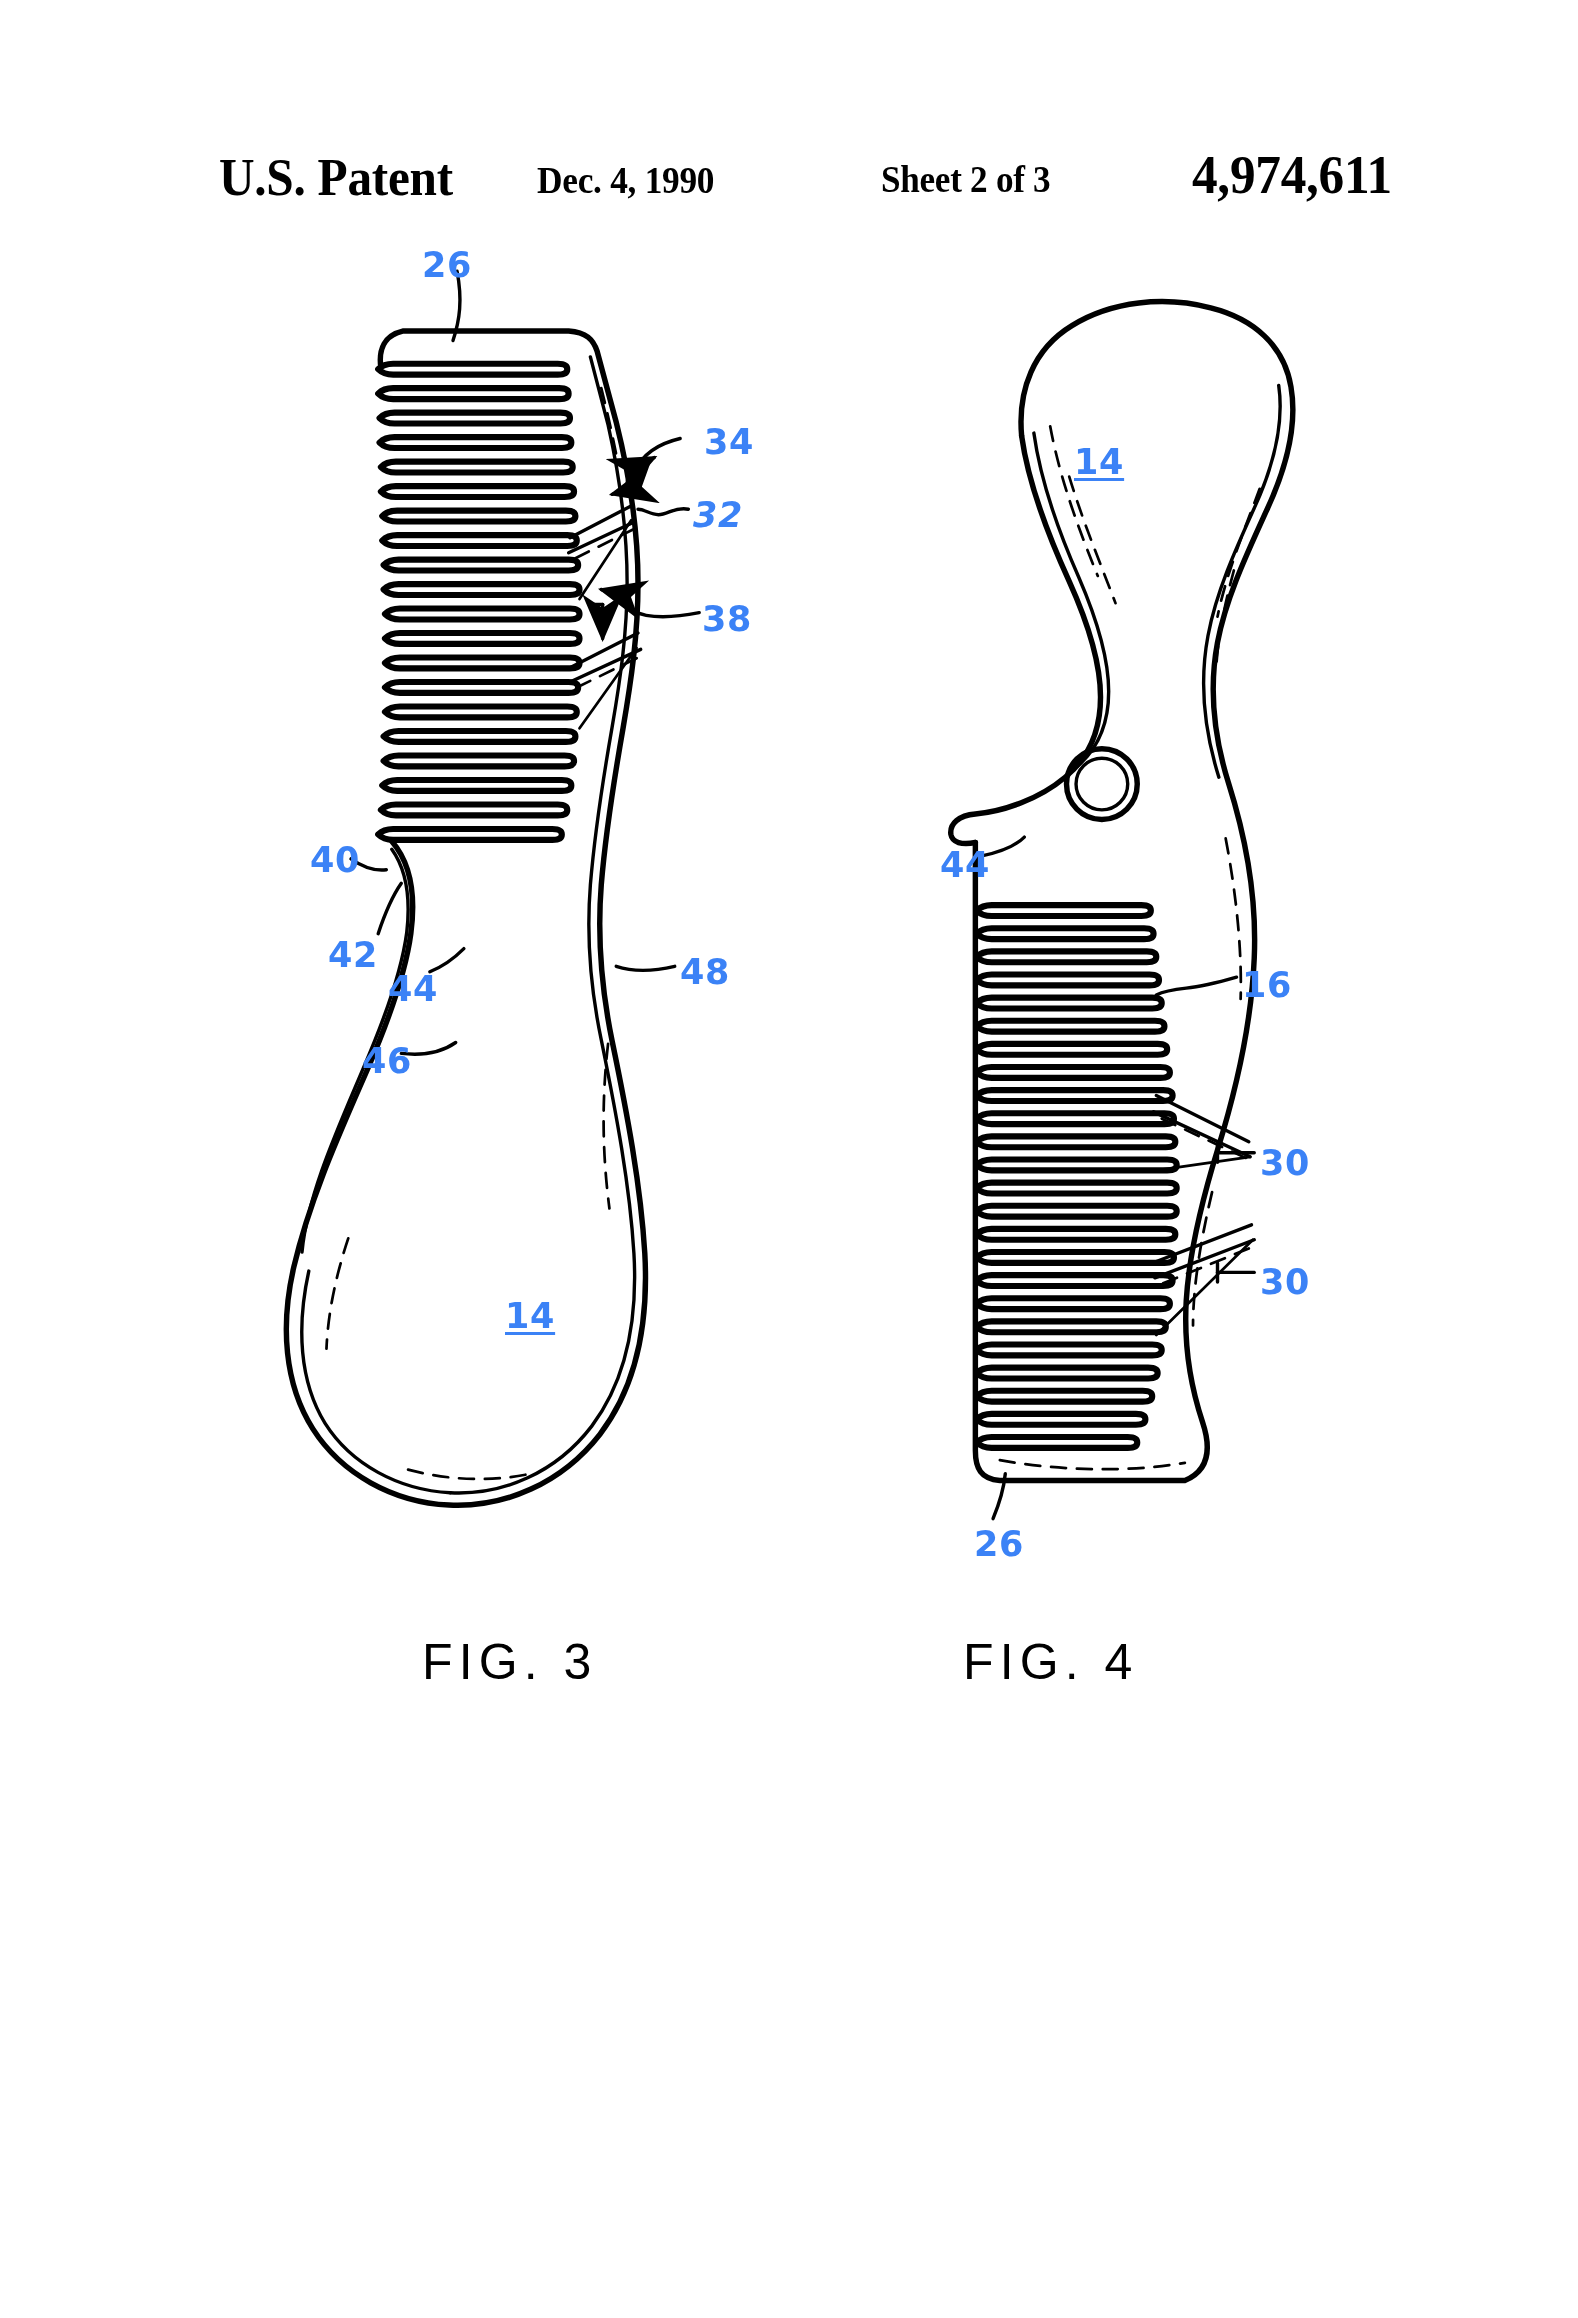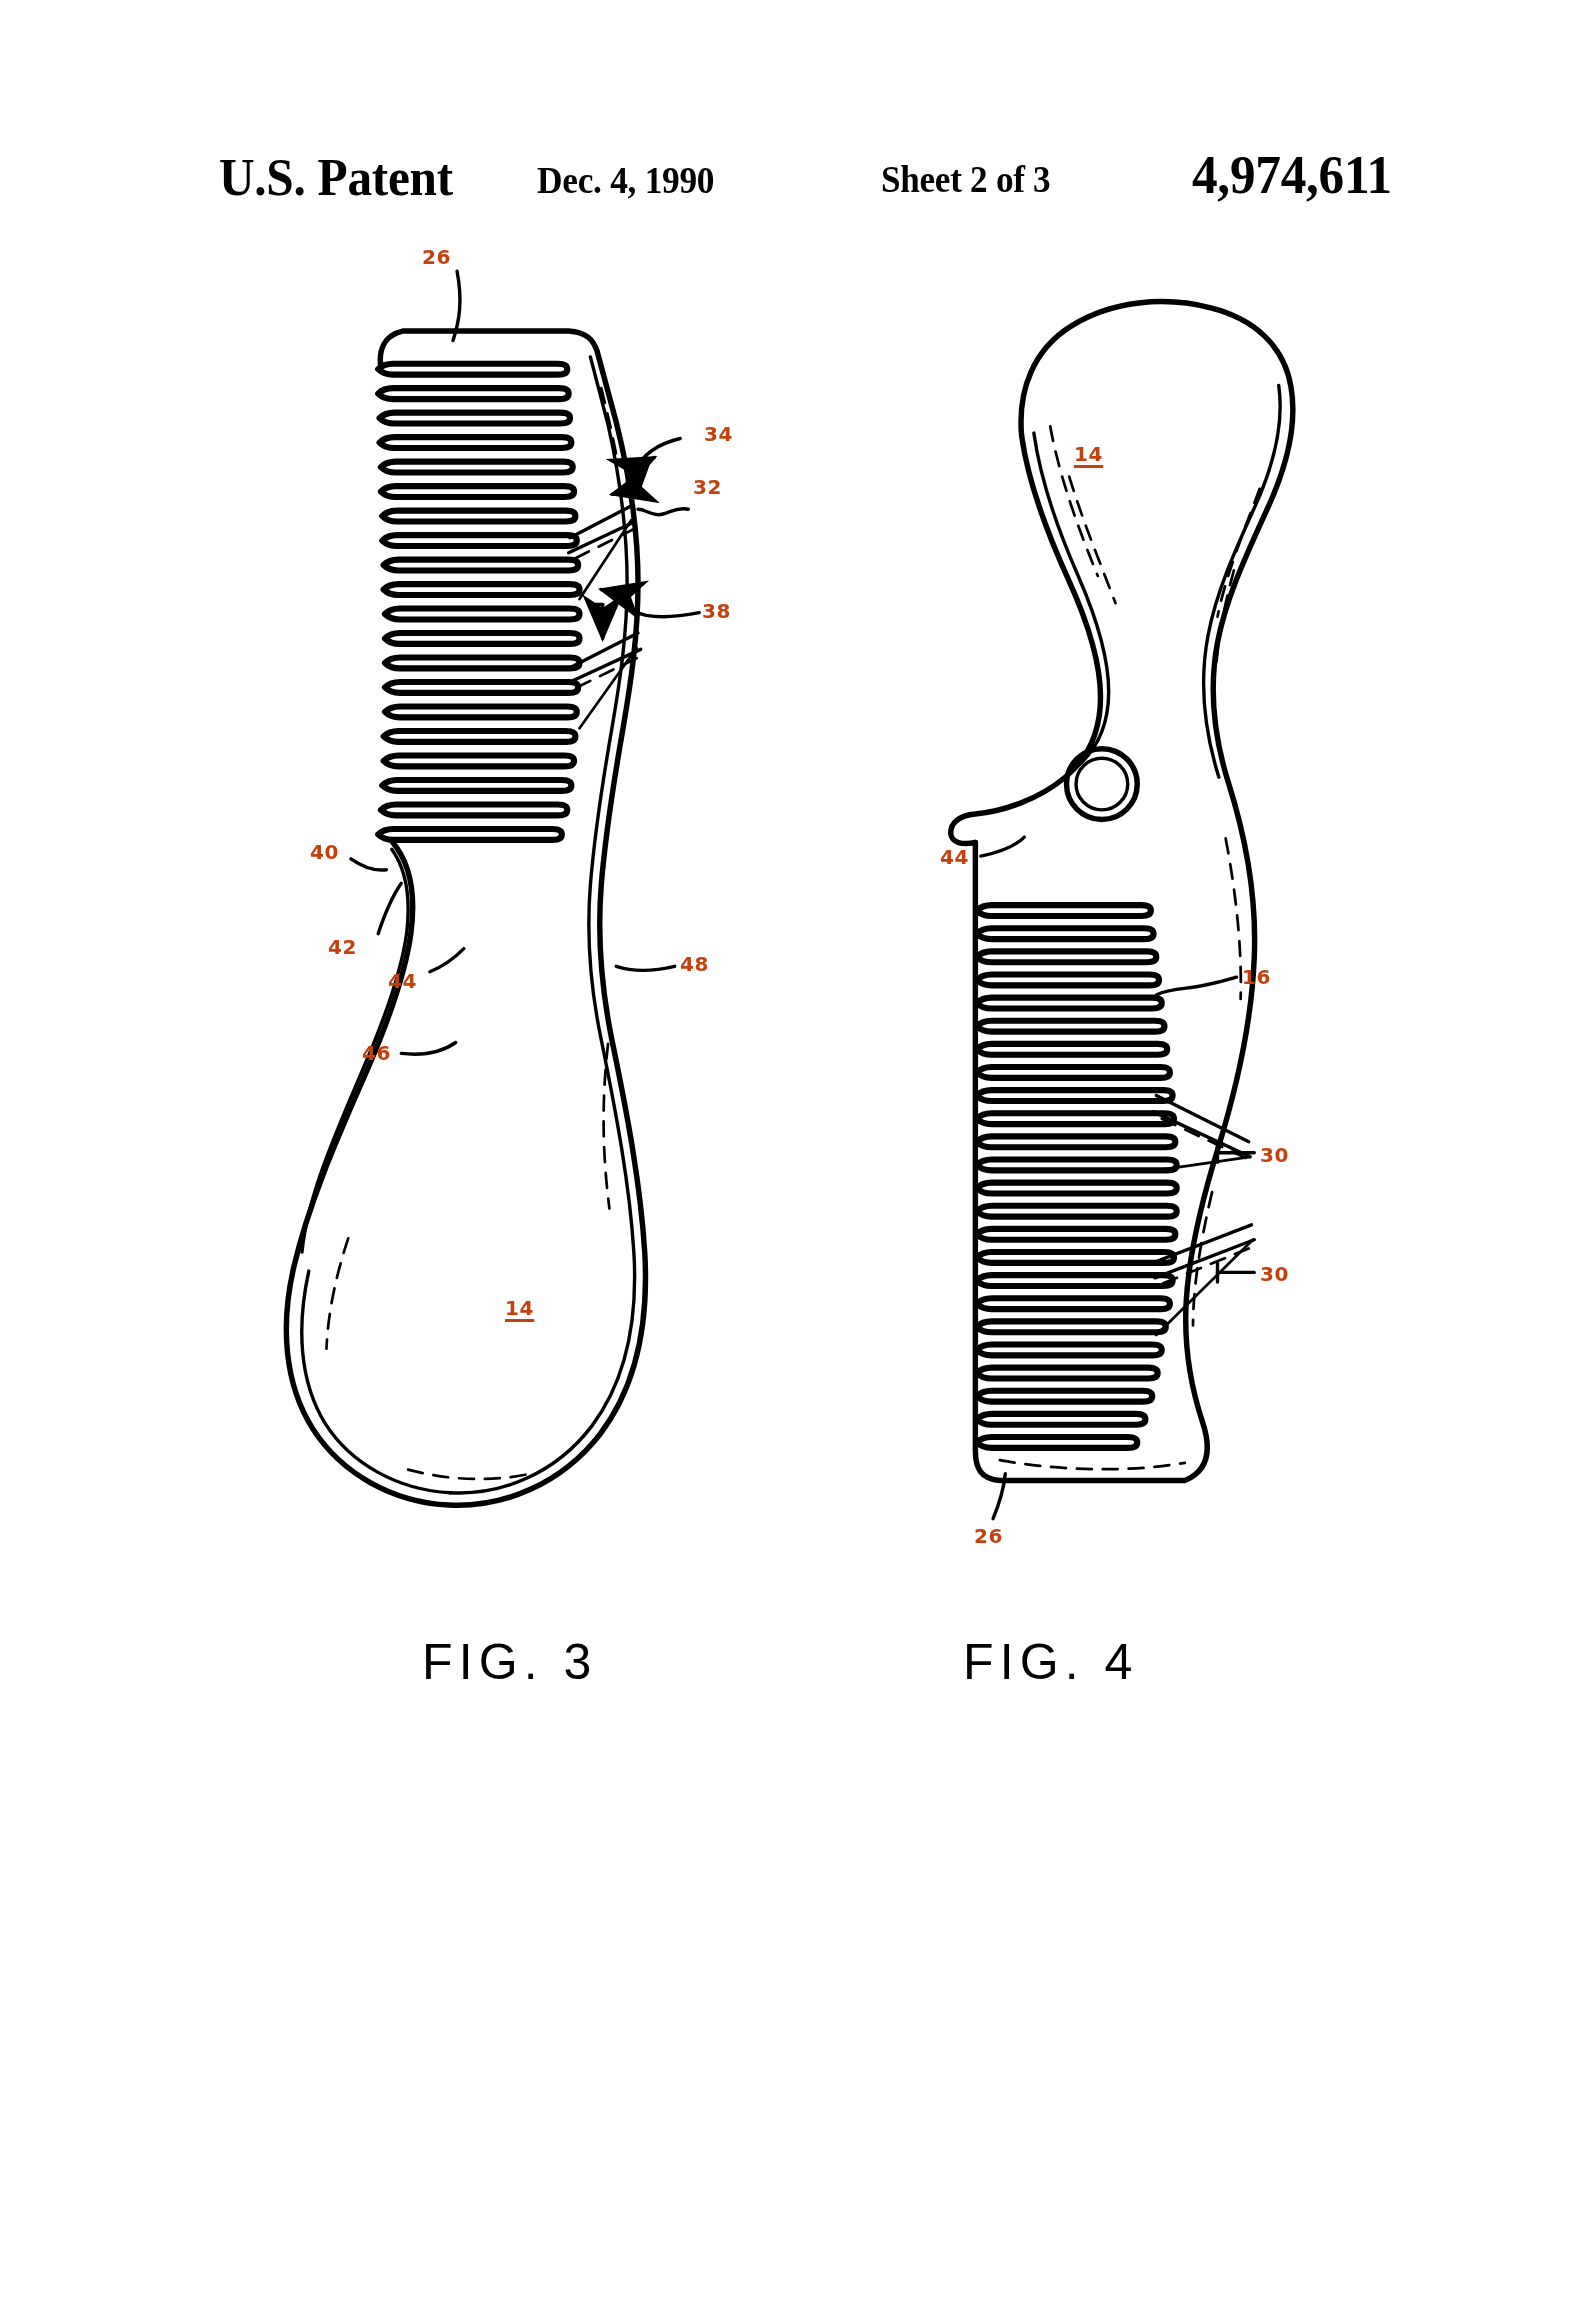--- a/index.html
+++ b/index.html
@@ -87,23 +87,23 @@
     color: #000;
     font-weight: 500;
   }
   #fig3-caption { left: 422px;  top: 1633px; }
   #fig4-caption { left: 963px; top: 1633px; }
 
   
   .ref-label {
     position: absolute;
     font-family: "DejaVu Sans", sans-serif;
-    font-size: 20px;
+    font-size: 35px;
     font-weight: 600;
-    color: #c2410c;
+    color: #3b82f6;
     letter-spacing: 0.7px;
     white-space: nowrap;
   }
   .ref-label.underlined {
     text-decoration: underline;
     text-underline-offset: 4.1px;
     text-decoration-thickness: 2.7px;
   }
 </style>
 </head>
@@ -328,21 +328,21 @@
     <path class="lead" d="M 1844,1870 L 1790,1870"></path>
     <path class="lead" d="M 1790,1856 L 1790,1884"></path>
     <path class="lead" d="M 1460,2232 C 1470,2208 1476,2186 1478,2166"></path>
   </g>
 </svg>
 </div>
 
 <div id="ref-labels-layer">
     <div class="ref-label" style="left: 422px; top: 245px;">26</div>
     <div class="ref-label" style="left: 704px; top: 422px;">34</div>
-    <div class="ref-label" style="left: 693px; top: 475px;">32</div>
+    <div class="ref-label" style="left: 693px; top: 495px; font-style: italic;">32</div>
     <div class="ref-label" style="left: 702px; top: 599px;">38</div>
     <div class="ref-label" style="left: 310px; top: 840px;">40</div>
     <div class="ref-label" style="left: 328px; top: 935px;">42</div>
     <div class="ref-label" style="left: 388px; top: 969px;">44</div>
     <div class="ref-label" style="left: 362px; top: 1041px;">46</div>
     <div class="ref-label" style="left: 680px; top: 952px;">48</div>
     <div class="ref-label underlined" style="left: 505px; top: 1296px;">14</div>
     <div class="ref-label underlined" style="left: 1074px; top: 442px;">14</div>
     <div class="ref-label" style="left: 940px; top: 845px;">44</div>
     <div class="ref-label" style="left: 1242px; top: 965px;">16</div>

